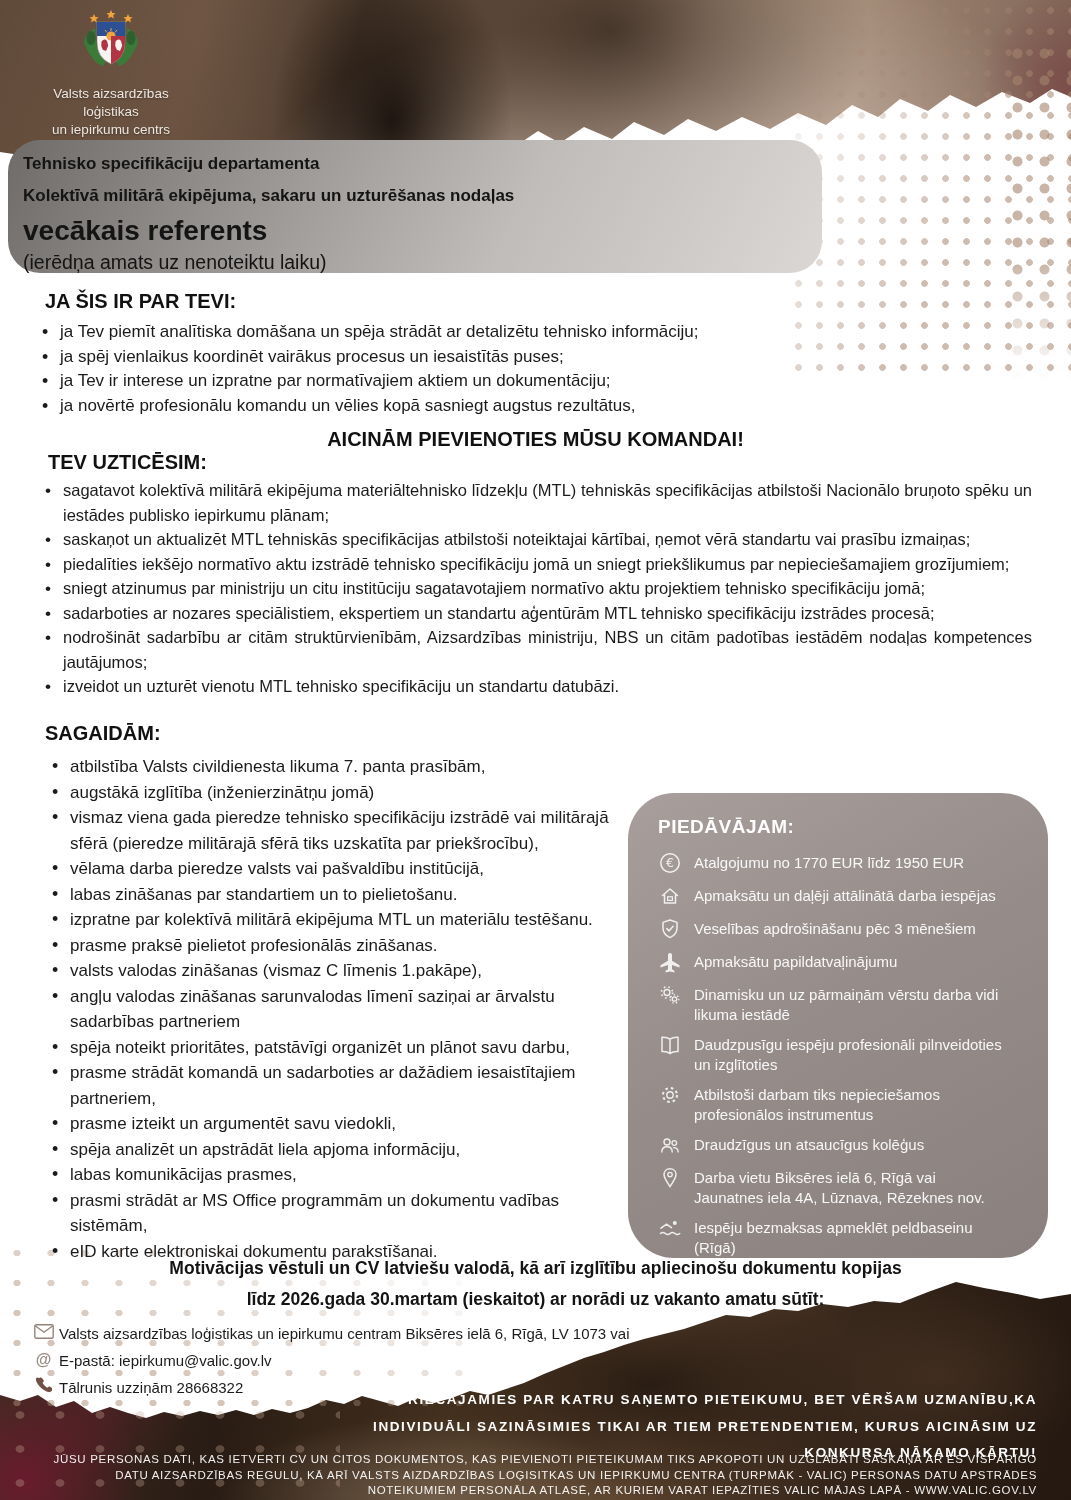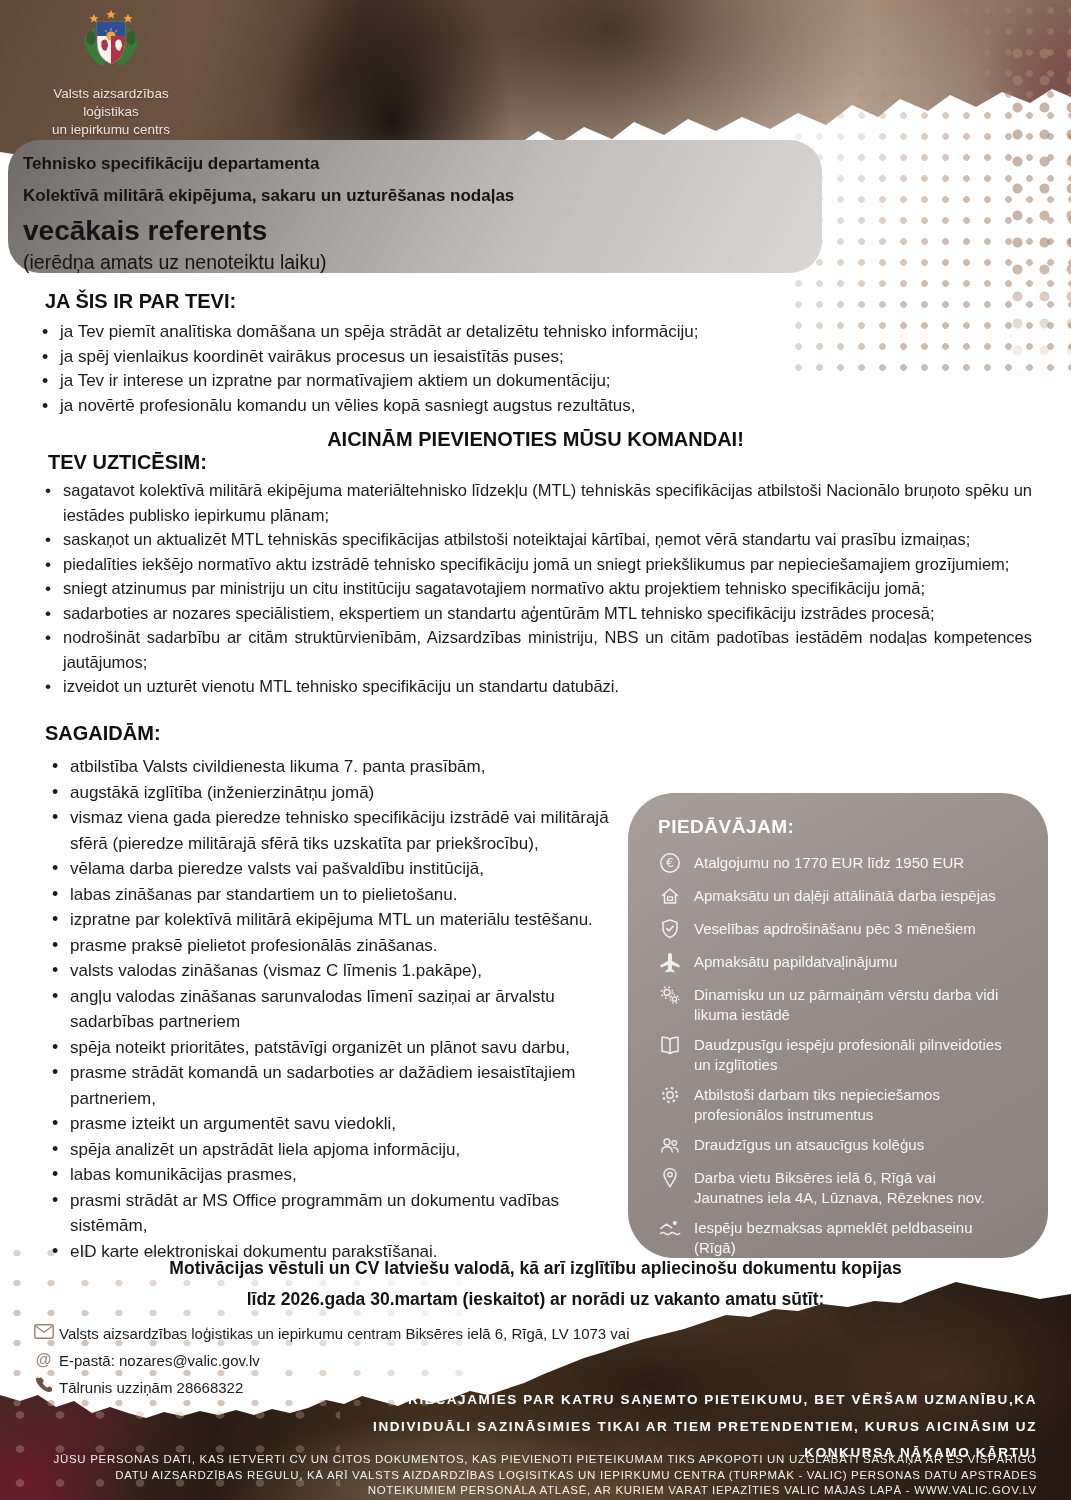--- a/index.html
+++ b/index.html
@@ -317,21 +317,21 @@
       <span class="c-ico">
         <svg width="20" height="15" viewBox="0 0 20 15">
             <rect x="0.8" y="0.8" width="18.4" height="13.4" rx="1.5" fill="none" stroke="#94837a" stroke-width="1.4"></rect>
             <path d="M1.5,2 L10,8.2 18.5,2" fill="none" stroke="#94837a" stroke-width="1.4"></path>
           </svg>
       </span>
       <span>Valsts aizsardzības loģistikas un iepirkumu centram Biksēres ielā 6, Rīgā, LV 1073 vai</span>
     </div>
     <div class="c-row">
       <span class="c-ico at-glyph">@</span>
-      <span>E-pastā: nozares@valic.gov.lv</span>
+      <span>E-pastā: iepirkumu@valic.gov.lv</span>
     </div>
     <div class="c-row">
       <span class="c-ico">
         <svg width="17" height="17" viewBox="0 0 24 24">
             <path fill="#6f5243" d="M6.6,2.8 c1,-1 2.6,-0.9 3.4,0.2 l1.9,2.6 c0.7,1 0.6,2.3 -0.3,3.1 l-1,1 c1.5,2.9 3.9,5.3 6.8,6.8 l1,-1 c0.8,-0.9 2.1,-1 3.1,-0.3 l2.6,1.9 c1.1,0.8 1.2,2.4 0.2,3.4 l-1.2,1.2 c-1,1 -2.5,1.4 -3.9,1 C10.9,20.5 3.5,13.1 1.4,5.9 1,4.5 1.4,3 2.4,2 Z"></path>
           </svg>
       </span>
       <span>Tālrunis uzziņām 28668322</span>
     </div>
   </div>

